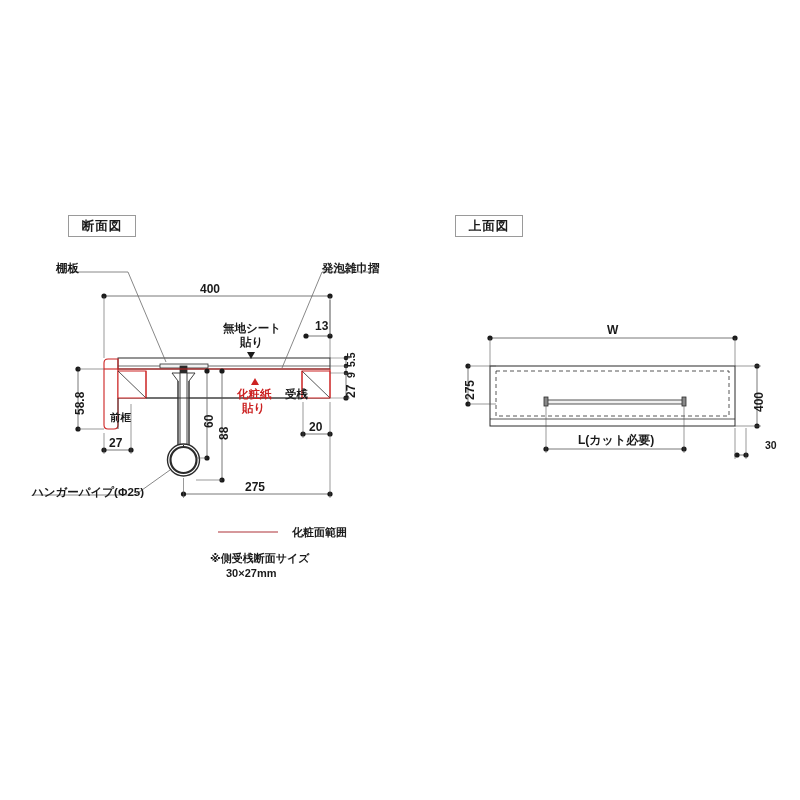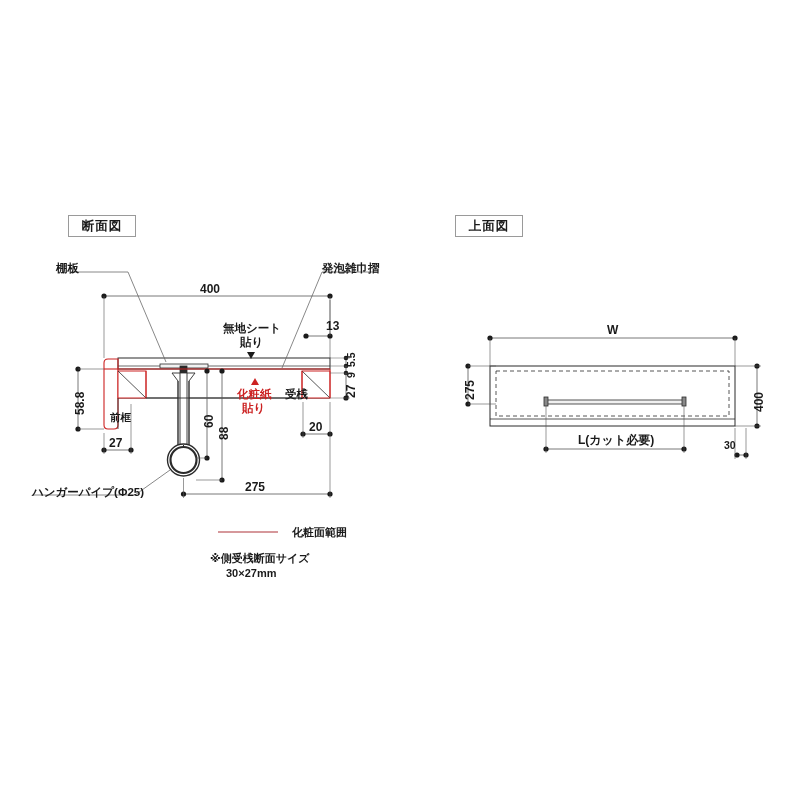--- a/index.html
+++ b/index.html
@@ -245,21 +245,21 @@
   <div class="lbl" style="left:240px; top:336px;">貼り</div>
 
   <div class="lbl red" style="left:237px; top:388px;">化粧紙</div>
   <div class="lbl red" style="left:242px; top:402px;">貼り</div>
 
   <div class="lbl" style="left:285px; top:388px;text-align:center;">受桟</div>
   <div class="lbl sm" style="left:110px; top:411px;">前框</div>
   <div class="lbl" style="left:32px; top:486px;">ハンガーパイプ(Φ25)</div>
 
   <div class="dim" style="left:200px; top:283px;">400</div>
-  <div class="dim" style="left:326px; top:320px;">13</div>
+  <div class="dim" style="left:315px; top:320px;">13</div>
 
   <div class="vert tiny" style="left:345px; top:367px;">5.5</div>
   <div class="vert tiny" style="left:345px; top:378px;">9</div>
   <div class="vert" style="left:345px; top:398px;">27</div>
 
   <div class="vert" style="left:74px; top:415px;">58.8</div>
   <div class="dim" style="left:109px; top:437px;">27</div>
 
   <div class="vert" style="left:203px; top:428px;">60</div>
   <div class="vert" style="left:218px; top:440px;">88</div>
@@ -268,15 +268,15 @@
   <div class="dim" style="left:245px; top:481px;">275</div>
 
   <div class="legend-txt" style="left:292px; top:525px;">化粧面範囲</div>
   <div class="legend-txt" style="left:210px; top:551px;text-align:center;">※側受桟断面サイズ</div>
   <div class="legend-txt" style="left:226px; top:566px;">30×27mm</div>
 
   <div class="dim" style="left:607px; top:324px;">W</div>
   <div class="vert" style="left:464px; top:400px;">275</div>
   <div class="vert" style="left:753px; top:412px;">400</div>
   <div class="dim" style="left:578px; top:434px;text-align:right;">L(カット必要)</div>
-  <div class="dim tiny" style="left:724px; top:439px;">30</div>
+  <div class="dim tiny" style="left:765px; top:439px;">30</div>
 
 </div>
 
 </body></html>

